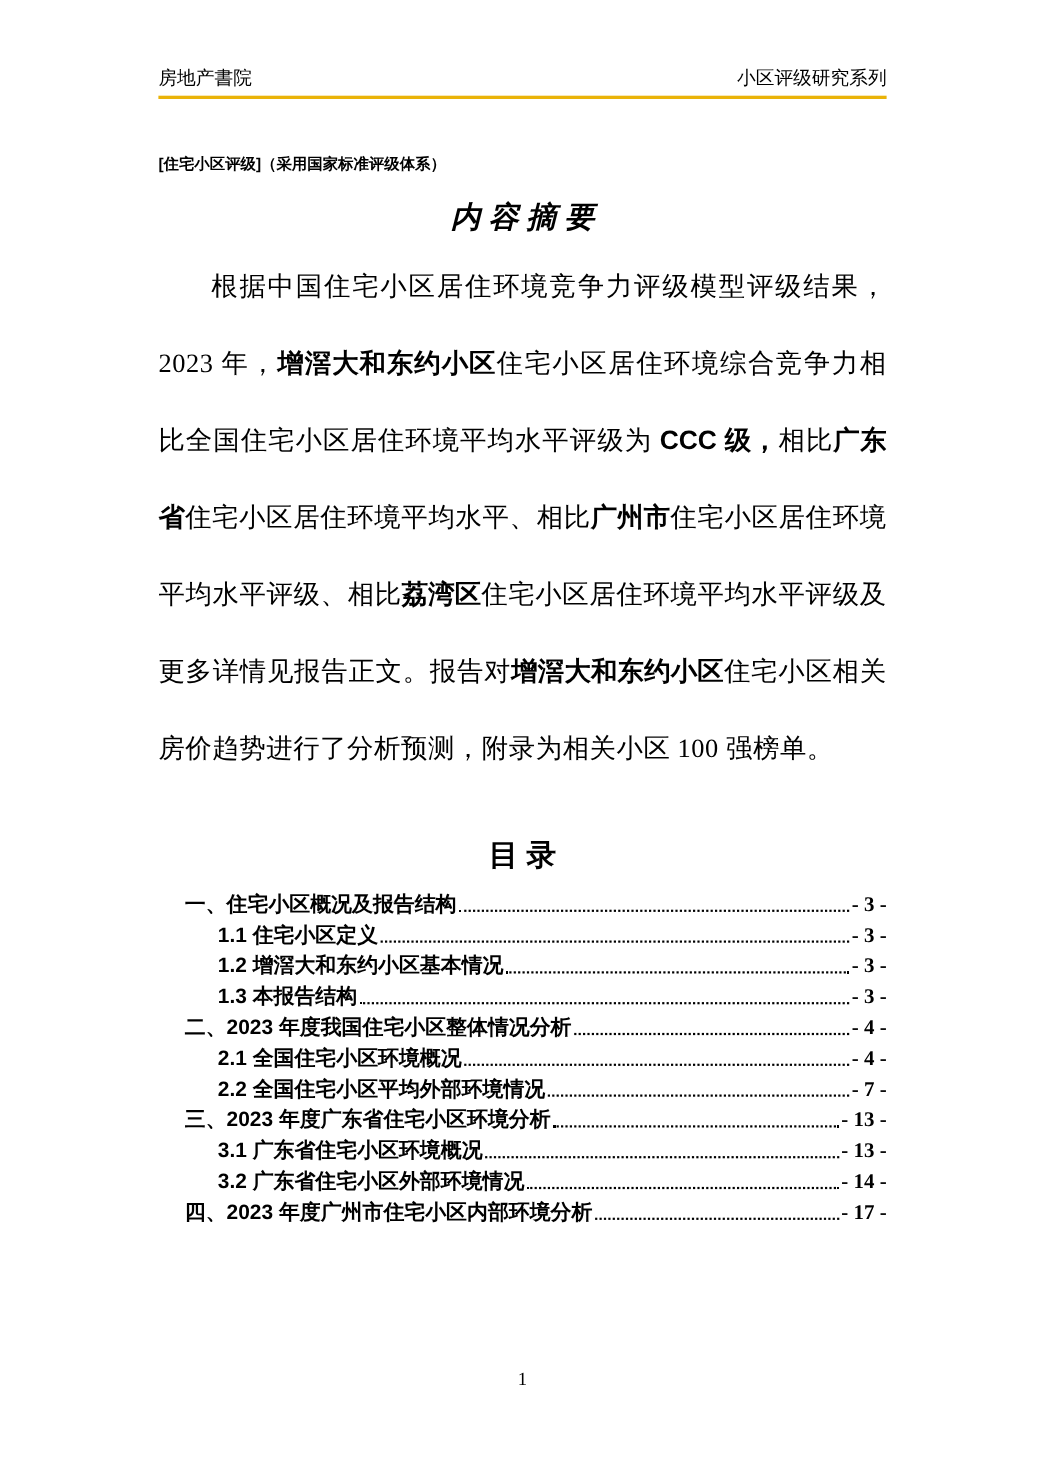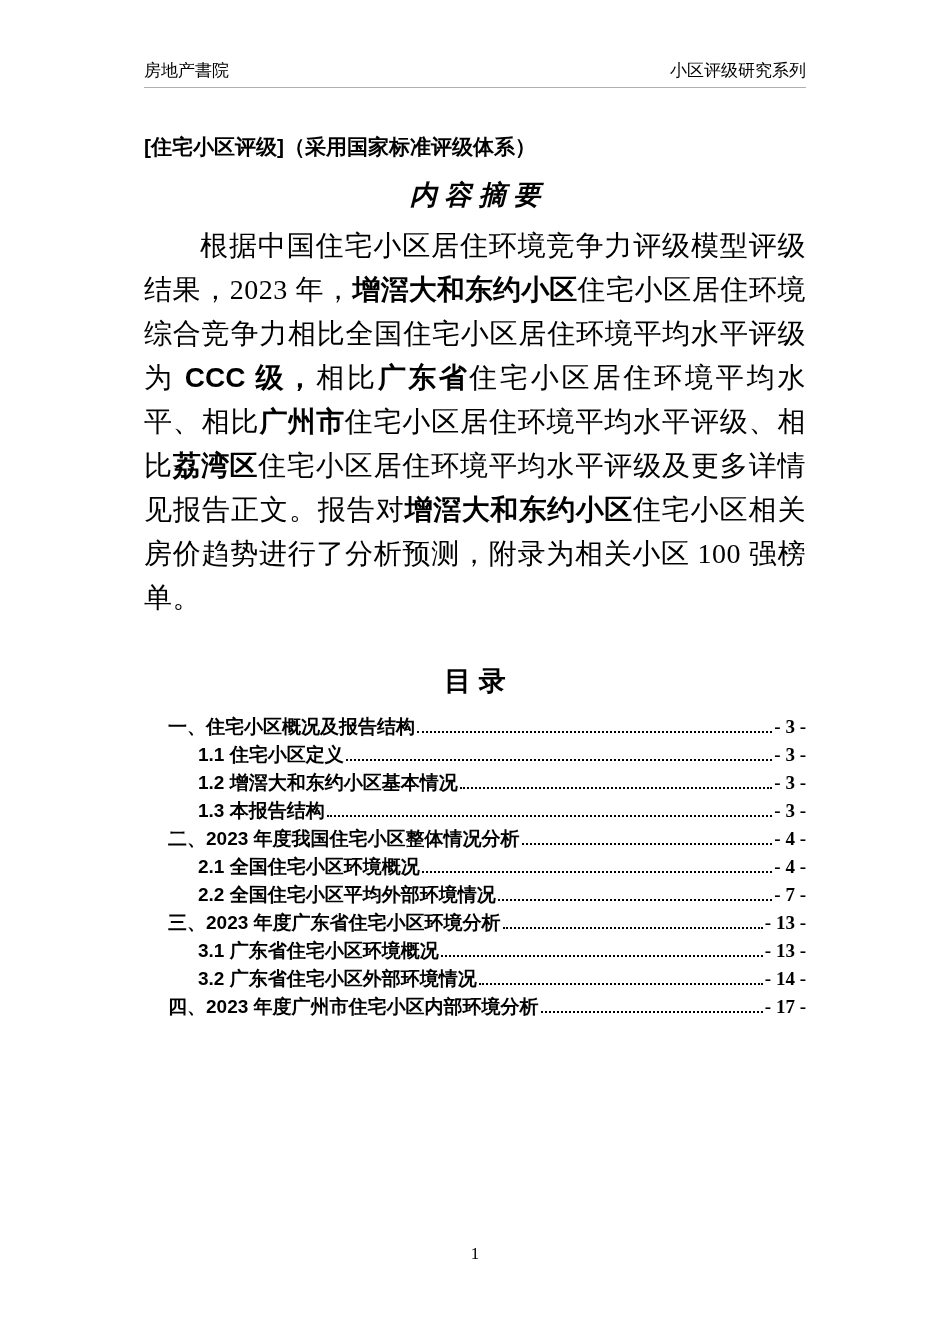--- a/index.html
+++ b/index.html
@@ -20,31 +20,31 @@
     width: 662px;
     margin: 0 auto;
   }
   
   .doc-header {
     display: flex;
     justify-content: space-between;
     align-items: flex-end;
     padding-top: 60px;
     padding-bottom: 5px;
-    border-bottom: 1px solid #eab308;
+    border-bottom: 3px solid #eab308;
     font-family: "Liberation Sans", "DejaVu Sans", sans-serif;
     font-size: 17px;
     line-height: 22px;
   }
   
   .bracket-line {
     margin-top: 46px;
     font-family: "Liberation Sans", "DejaVu Sans", sans-serif;
     font-weight: bold;
-    font-size: 21px;
+    font-size: 14px;
     line-height: 26px;
   }
   
   .title-block {
     margin-top: 18px;
     text-align: center;
     color: #0000EE;
     font-weight: bold;
   }
   .title-l1 { font-size: 43px; line-height: 62px; letter-spacing: 1px; }
@@ -57,22 +57,22 @@
     font-family: "Liberation Sans", "DejaVu Sans", sans-serif;
     font-weight: bold;
     font-size: 27px;
     line-height: 34px;
   }
   .summary-heading { margin-top: 18px; font-style: italic; }
   .toc-heading { margin-top: 44px; }
   
   .summary-para {
     margin-top: 12px;
-    font-size: 28px;
-    line-height: 44px;
+    font-size: 24px;
+    line-height: 70px;
     text-align: justify;
     text-indent: 2em;
     letter-spacing: 0.5px;
   }
   .summary-para .b {
     font-family: "Liberation Sans", "DejaVu Sans", sans-serif;
     font-weight: bold;
     letter-spacing: 0;
   }
   

